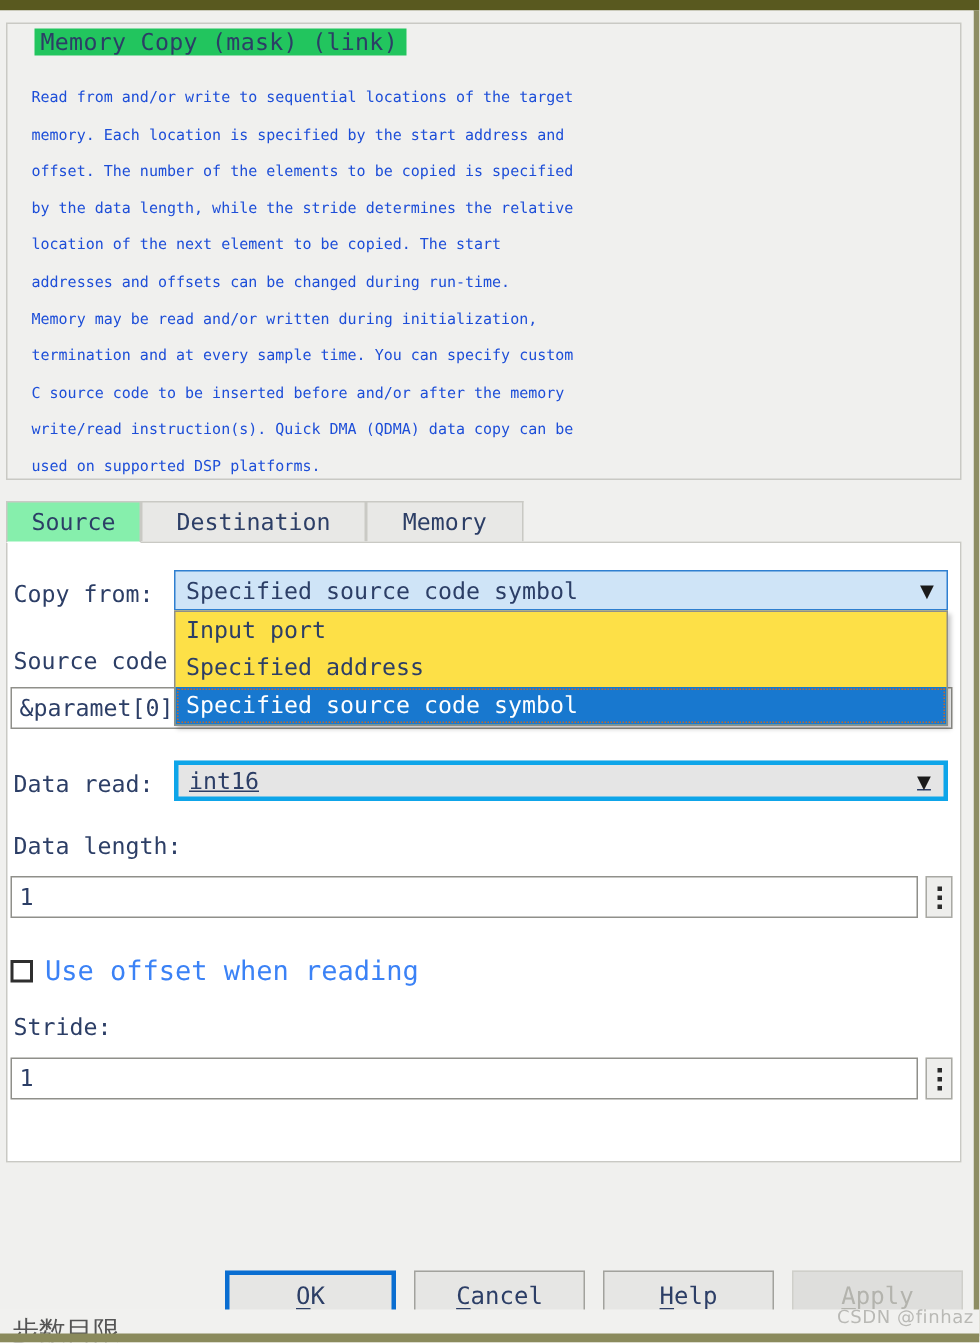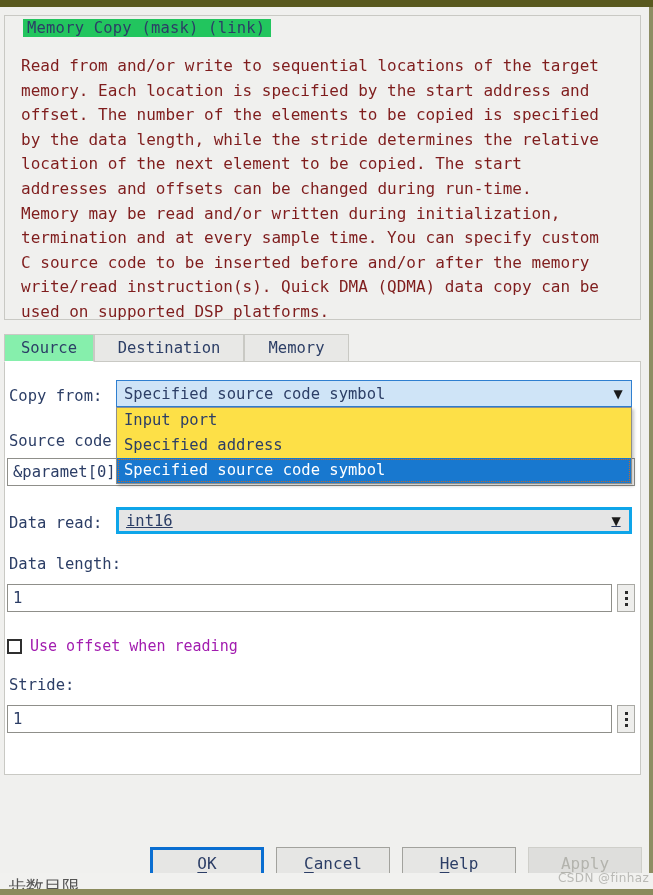--- a/index.html
+++ b/index.html
@@ -91,23 +91,23 @@
     font-size: 15.5px;
     color: #2c3e66;
     letter-spacing: .2px;
     white-space: nowrap;
   }
   .desc-body {
     position: absolute;
     left: 16px;
     top: 38px;
     width: 608px;
-    font-size: 16px;
+    font-size: 10px;
     line-height: 24.6px;
-    color: #7f1d1d;
+    color: #1d4ed8;
     white-space: pre-wrap;
     letter-spacing: 0px;
   }
 
   
   .tabstrip {
     position: absolute;
     left: 4px;
     top: 327px;
     width: 637px;
@@ -259,22 +259,22 @@
     gap: 8px;
   }
   .checkbox {
     width: 15px;
     height: 15px;
     box-sizing: border-box;
     background: #ffffff;
     border: 2px solid #2f2f2f;
   }
   .checkrow .cb-label {
-    font-size: 15px;
-    color: #a21caf;
+    font-size: 18px;
+    color: #3b82f6;
     white-space: nowrap;
   }
 
   
   .btnbar {
     position: absolute;
     left: 0;
     top: 838px;
     width: 649px;
     height: 40px;

